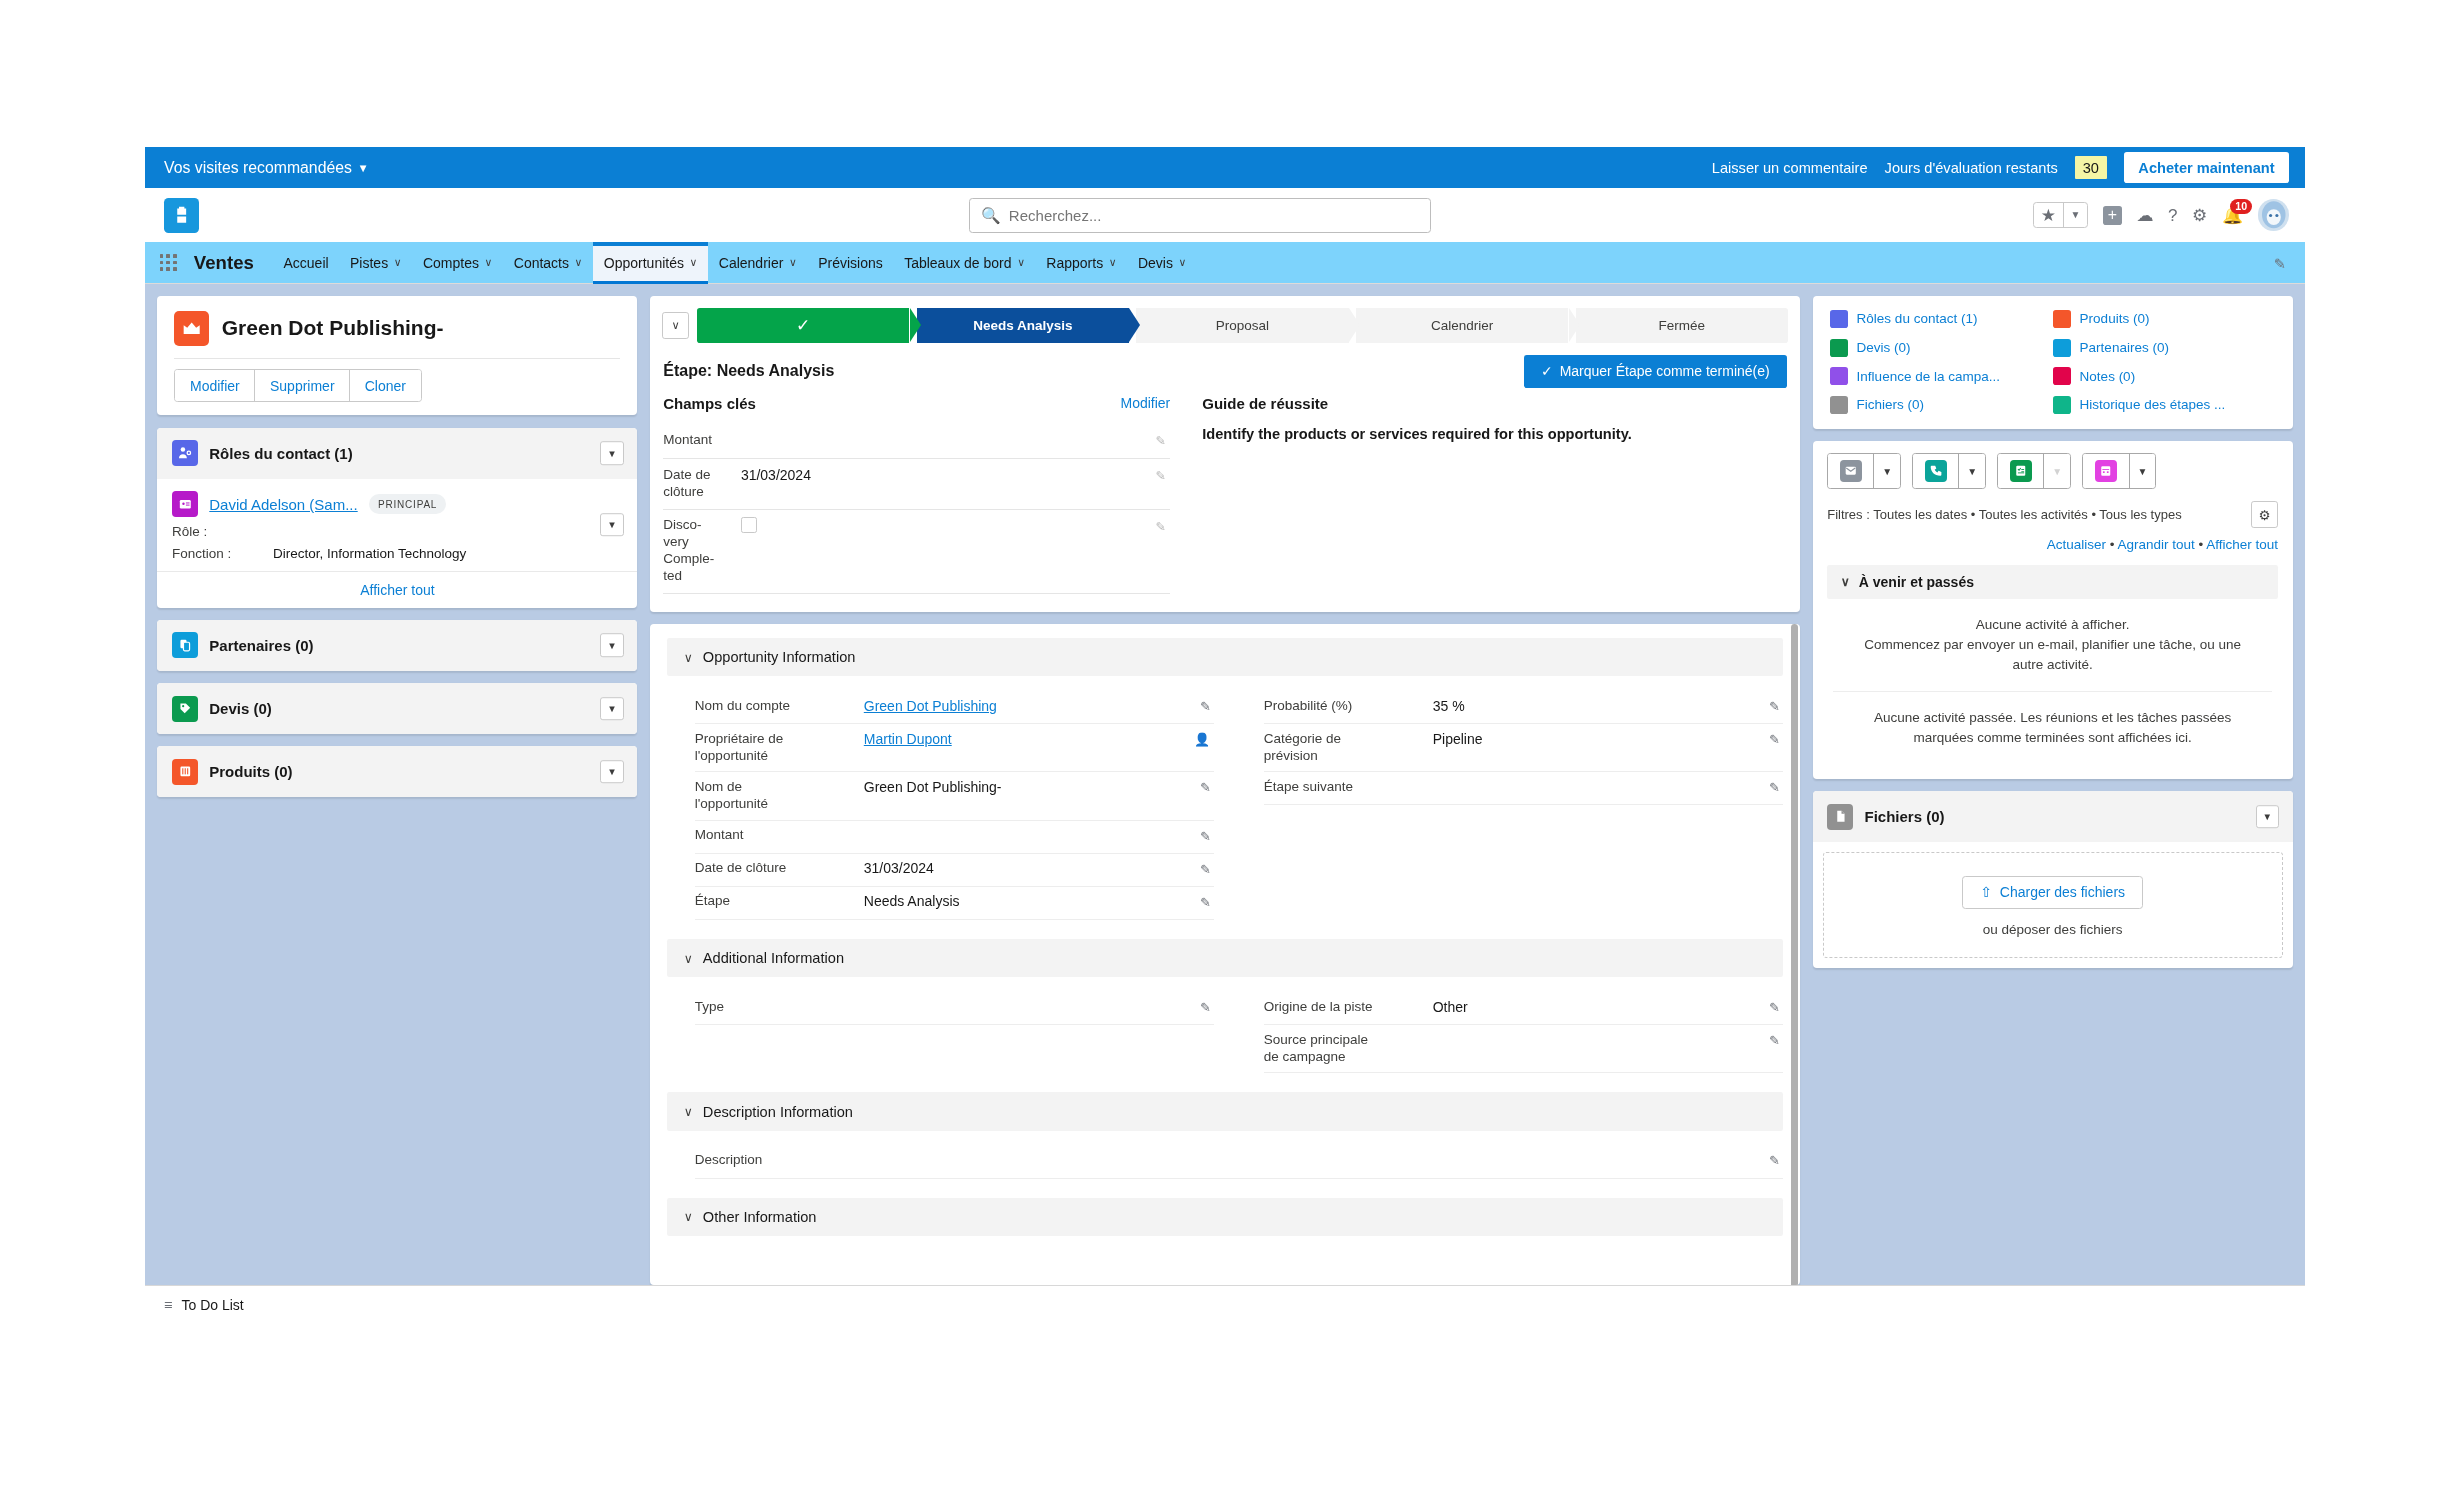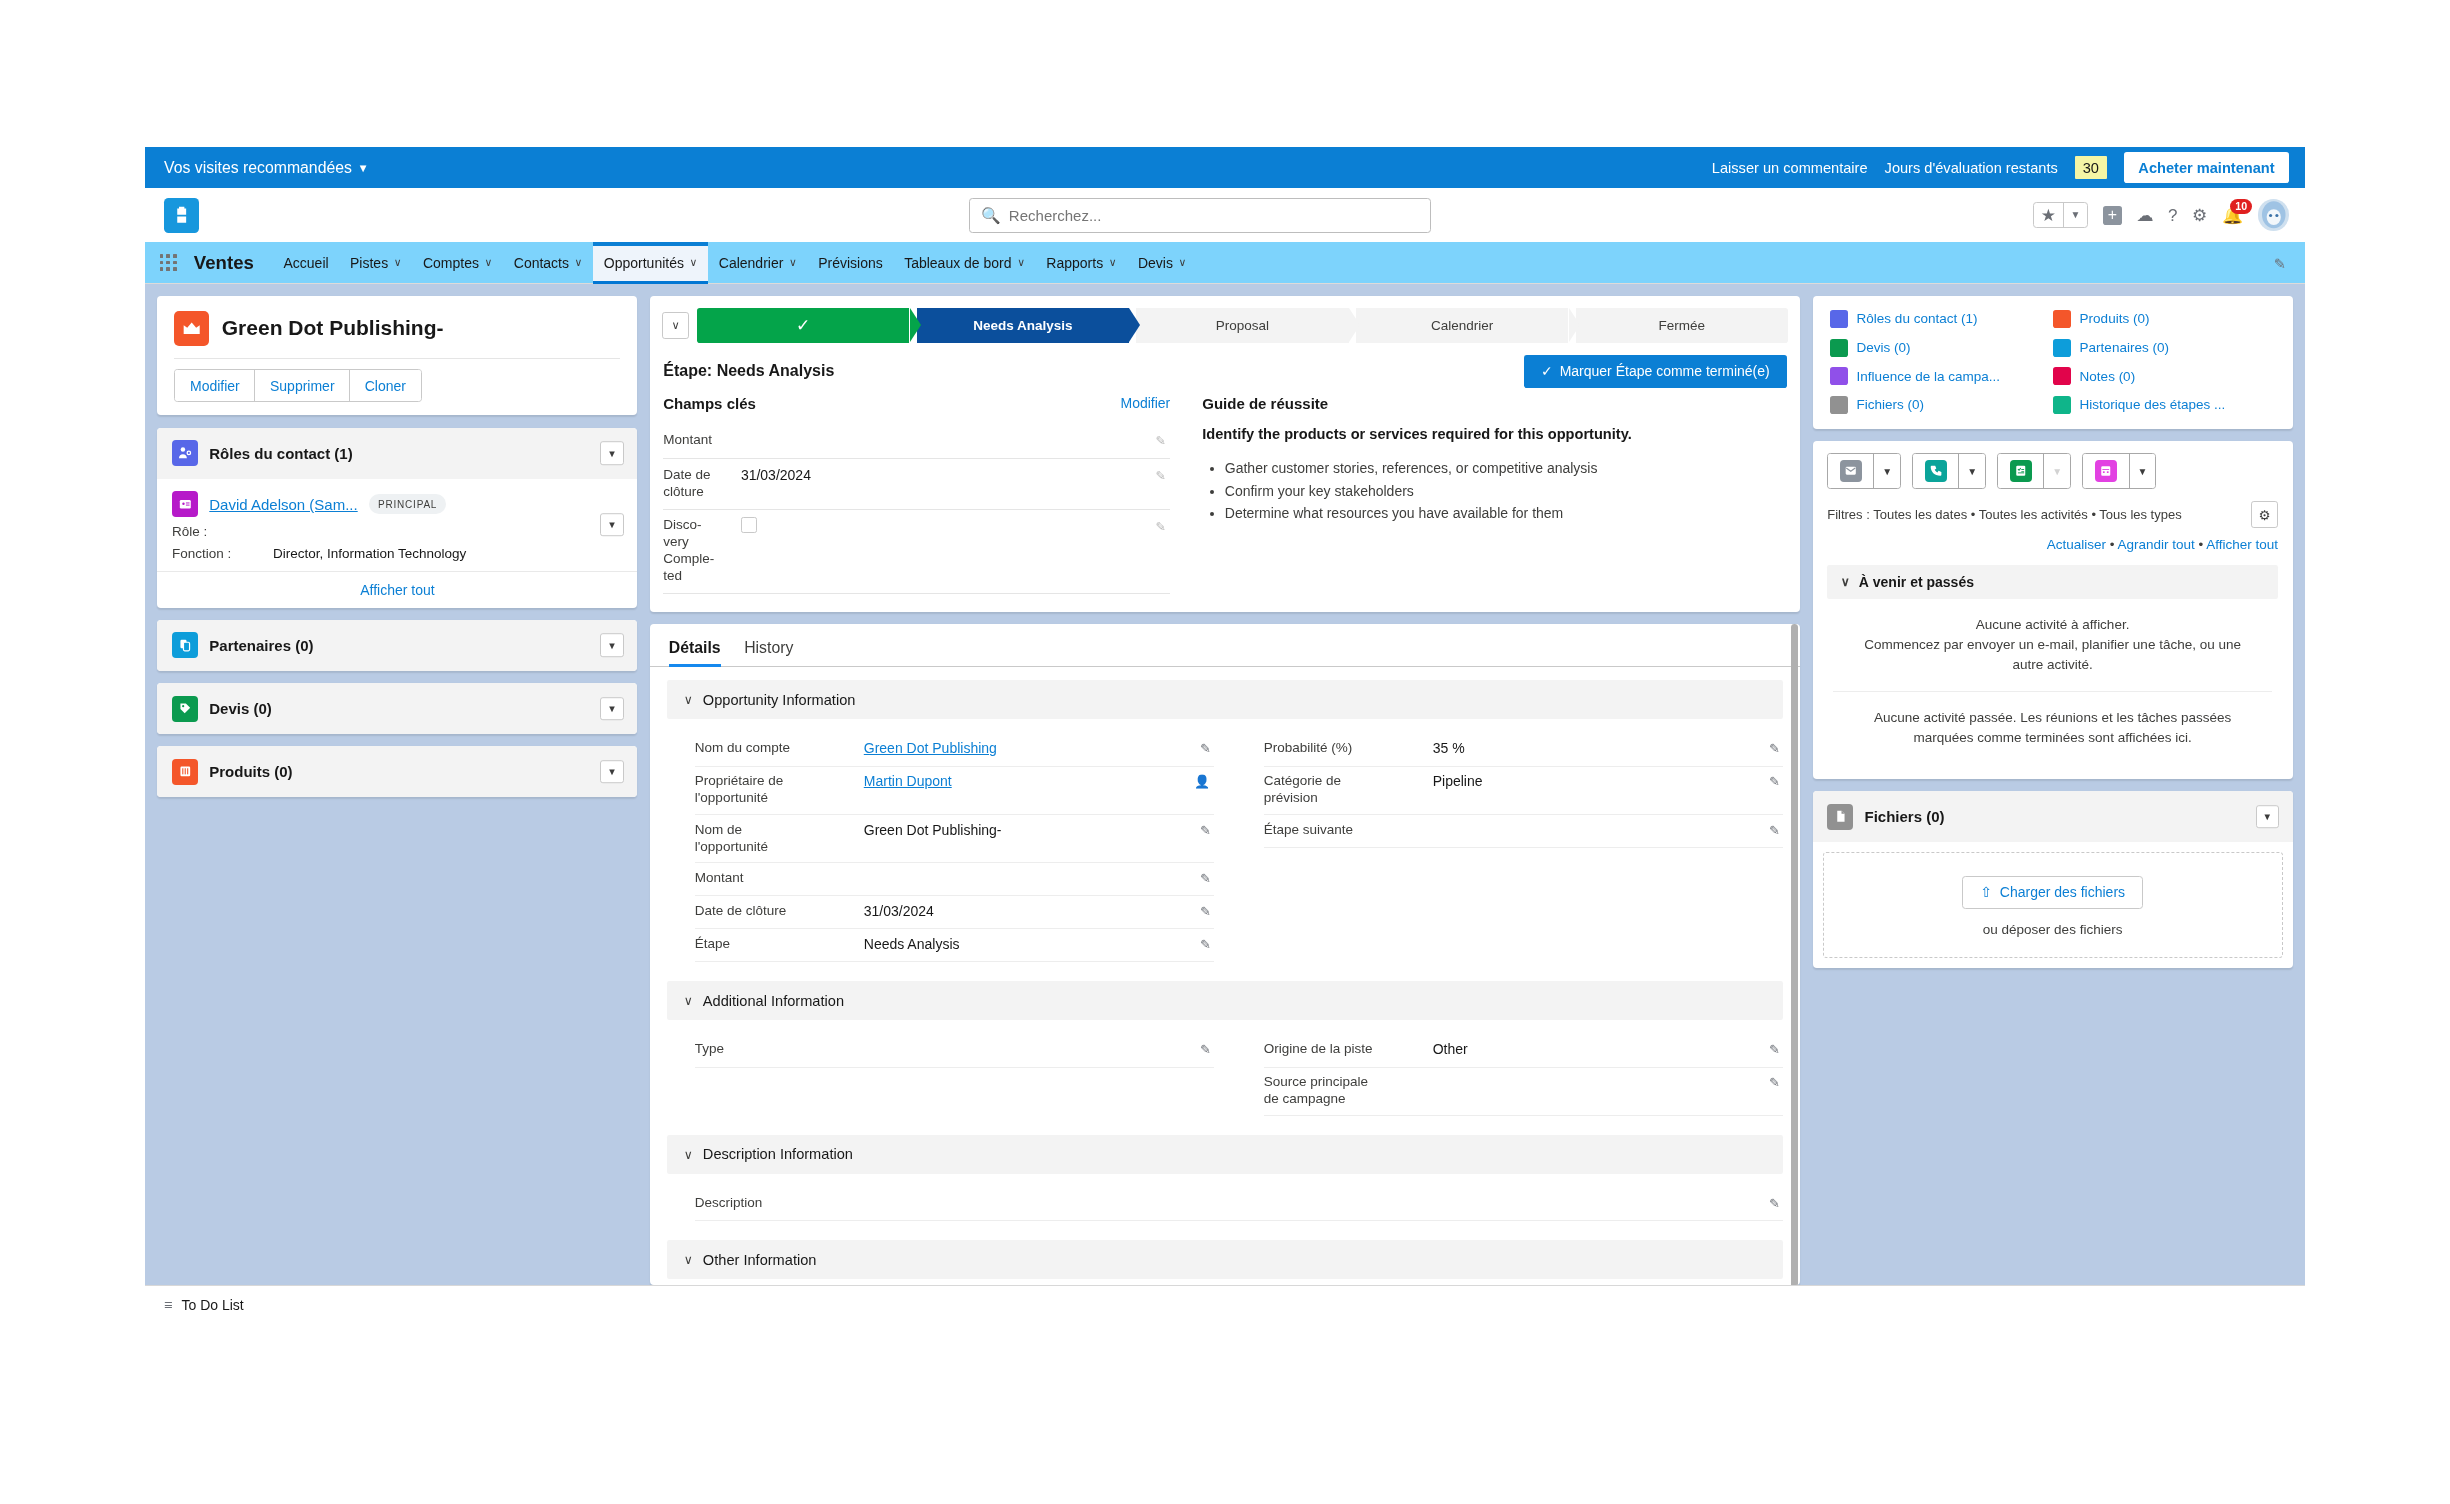--- a/index.html
+++ b/index.html
@@ -556,34 +556,25 @@
               <span class="val">
                 <span class="chk"></span>
               </span>
               <span class="pencil">✎</span>
             </div>
           </div>
 
           <div class="pc-right">
             <div class="guide-t">Guide de réussite</div>
             <div class="guide-b">Identify the products or services required for this opportunity.</div>
-            <ul class="guide-ul">
-              <li>Gather customer stories, references, or competitive analysis</li>
-              <li>Confirm your key stakeholders</li>
-              <li>Determine what resources you have available for them</li>
-            </ul>
           </div>
         </div>
       </div>
 
       <div class="card det-card">
-        <div class="tabs">
-          <div class="tab active">Détails</div>
-          <div class="tab">History</div>
-        </div>
 
         <div class="sec-head">
           <span class="cv">∨</span>
           <span>Opportunity Information</span>
         </div>
         <div class="sec-body">
           <div class="sec-col">
             <div class="f-row">
               <span class="lab">Nom du compte</span>
               <span class="val"><a href="#">Green Dot Publishing</a></span>

